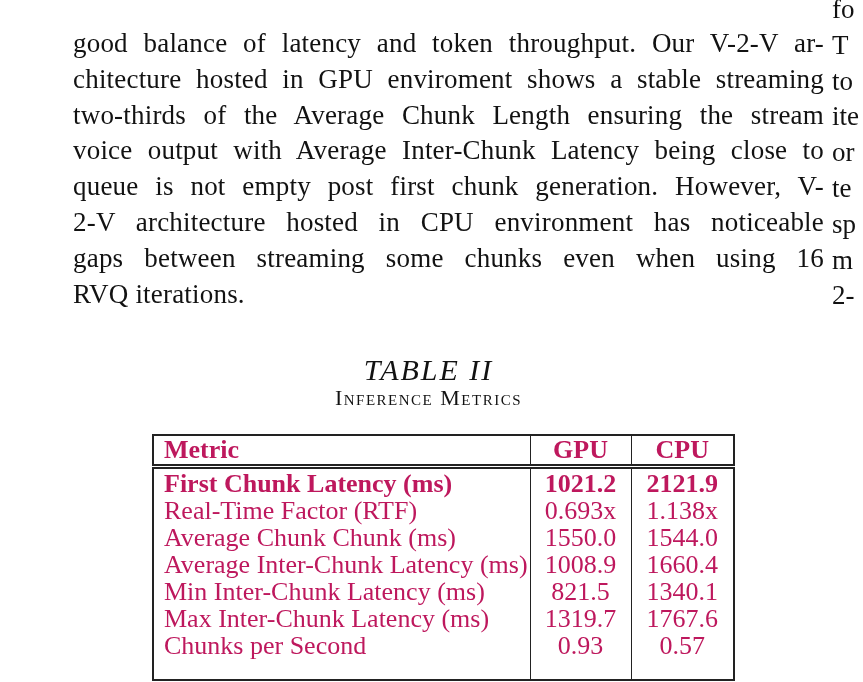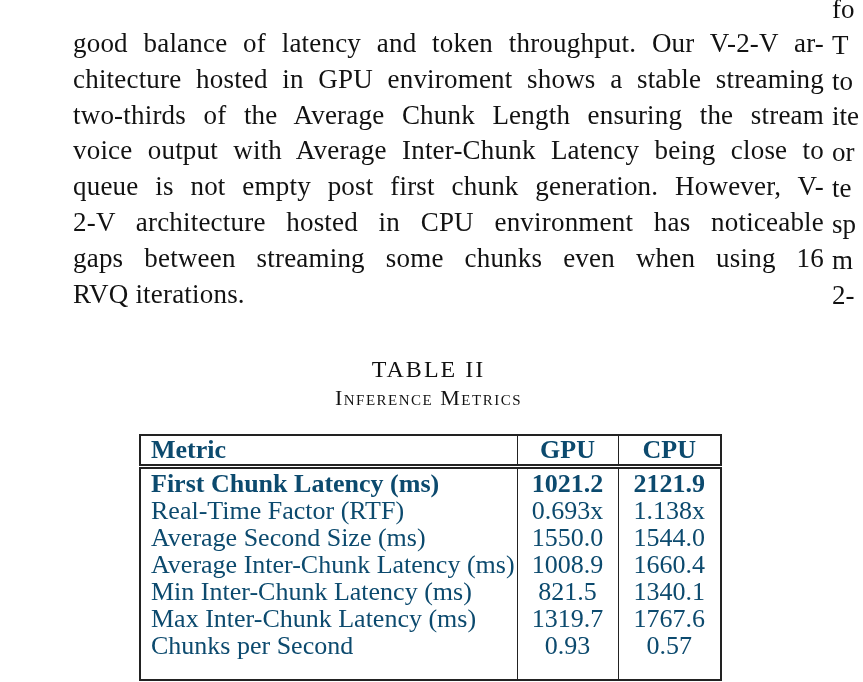--- a/index.html
+++ b/index.html
@@ -51,42 +51,43 @@
 
   
   .table-caption {
     position: absolute;
     left: 138px;
     top: 357px;
     width: 581px;
     text-align: center;
   }
   .caption-number {
-    font-size: 24px;
+    font-size: 30px;
     line-height: 25px;
     letter-spacing: 2px;
+    font-style: italic;
   }
   .caption-title {
     font-variant: small-caps;
     font-size: 22px;
     line-height: 26px;
     letter-spacing: 1.5px;
     margin-top: 3px;
   }
 
   
   .metrics-table {
     position: absolute;
-    left: 139px;
+    left: 152px;
     top: 434px;
     width: 581px;
     border-collapse: collapse;
     table-layout: fixed;
     font-size: 26px;
-    color: #0c4a6e;
+    color: #be185d;
   }
   .metrics-table col.c-metric { width: 377px; }
   .metrics-table col.c-gpu    { width: 101px; }
   .metrics-table col.c-cpu    { width: 103px; }
 
   .metrics-table, .metrics-table th, .metrics-table td {
     border-color: #222222;
   }
   .metrics-table {
     border: 2px solid #222222;
@@ -167,21 +168,21 @@
         <td class="cell-metric">First Chunk Latency (ms)</td>
         <td class="cell-gpu">1021.2</td>
         <td class="cell-cpu">2121.9</td>
       </tr>
       <tr>
         <td class="cell-metric">Real-Time Factor (RTF)</td>
         <td class="cell-gpu">0.693x</td>
         <td class="cell-cpu">1.138x</td>
       </tr>
       <tr>
-        <td class="cell-metric">Average Second Size (ms)</td>
+        <td class="cell-metric">Average Chunk Chunk (ms)</td>
         <td class="cell-gpu">1550.0</td>
         <td class="cell-cpu">1544.0</td>
       </tr>
       <tr>
         <td class="cell-metric">Average Inter-Chunk Latency (ms)</td>
         <td class="cell-gpu">1008.9</td>
         <td class="cell-cpu">1660.4</td>
       </tr>
       <tr>
         <td class="cell-metric">Min Inter-Chunk Latency (ms)</td>

